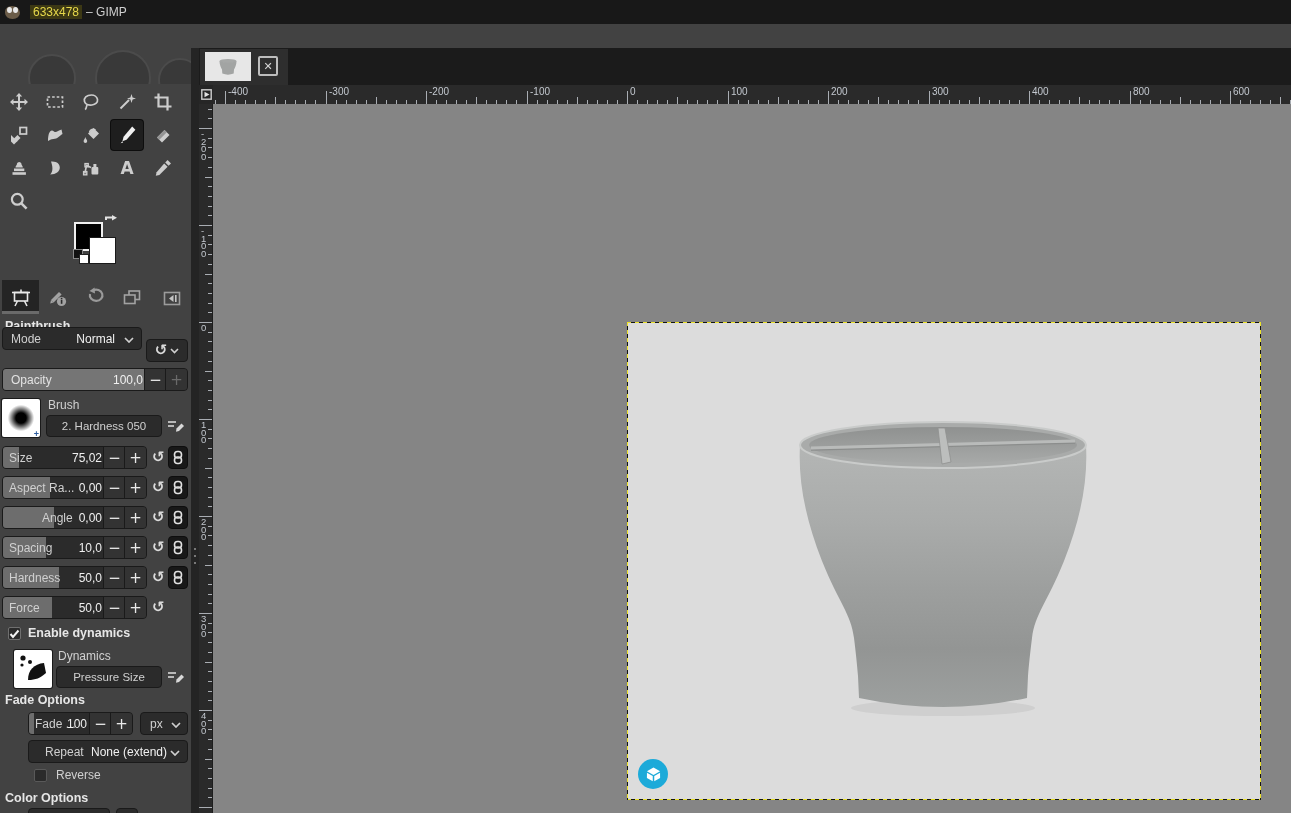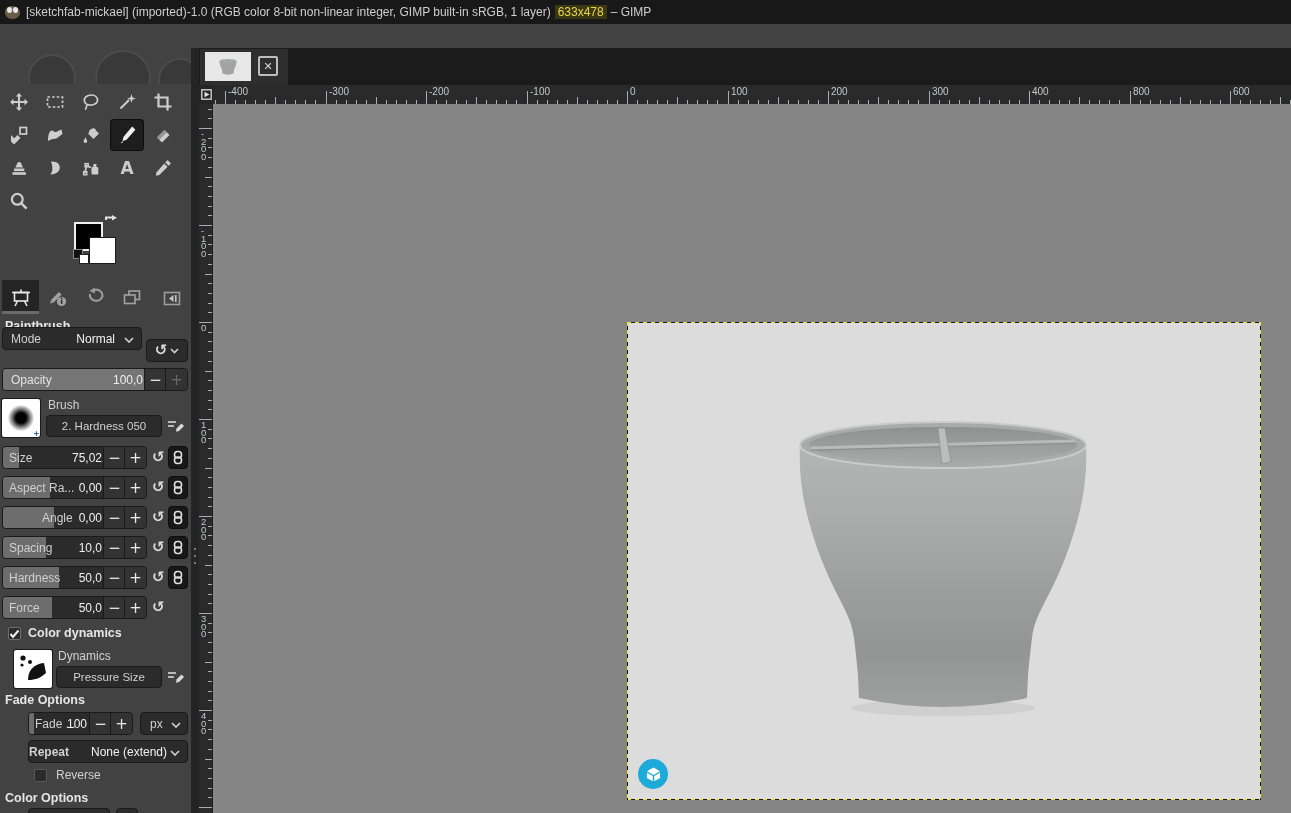--- a/index.html
+++ b/index.html
@@ -72,21 +72,20 @@
   .dashV{position:absolute;width:1px;top:0;height:478px;background:repeating-linear-gradient(180deg,#ece229 0 4px,#141414 4px 8px);}
   .sklogo{left:11px;top:437px;width:30px;height:30px;border-radius:50%;display:flex;align-items:center;justify-content:center;}
 </style>
 </head>
 <body>
 
 <div id="app">
 
   <div class="abs titlebar">
     <span class="wilber"></span>
-    <span>[sketchfab-mickael] (imported)-1.0 (RGB color 8-bit non-linear integer, GIMP built-in sRGB, 1 layer)</span>
     <span class="size-badge">633x478</span>
     <span>– GIMP</span>
   </div>
 
 
   <div class="abs toolbox">
     <div class="abs deco">
       <i style="left:28px;top:6px;width:44px;height:44px;"></i>
       <i style="left:95px;top:2px;width:52px;height:52px;"></i>
       <i style="left:158px;top:10px;width:40px;height:40px;"></i>
@@ -382,21 +381,21 @@
           </div>
           <span class="reset-ic" style="position:absolute;left:152px;top:4px;">↺</span>
         </div>
       </div>
 
     <div class="abs checkbox" style="left:8px;top:579px;" id="cb-dynamics">
       <svg width="11" height="10" class="chk" style="display: block;">
           <polyline points="1.5,5 4,8 9.5,1.5" fill="none" stroke="#f2f2f2" stroke-width="2"></polyline>
         </svg>
     </div>
-    <span class="abs" style="left:28px;top:578px;font-weight:bold;font-size:12.5px;color:#e6e6e6;">Color dynamics</span>
+    <span class="abs" style="left:28px;top:578px;font-weight:bold;font-size:12.5px;color:#e6e6e6;">Enable dynamics</span>
 
     <div class="abs thumb" style="left:14px;top:602px;width:38px;height:38px;">
       <svg width="38" height="38">
           <circle cx="9" cy="8" r="2.6" fill="#111"></circle>
           <circle cx="16" cy="12" r="2" fill="#111"></circle>
           <circle cx="8" cy="15" r="1.6" fill="#111"></circle>
           <path d="M14 30 C14 20 20 14 30 13 L32 23 C26 28 22 30 14 30 Z" fill="#111"></path>
         </svg>
     </div>
     <span class="abs lbl" style="left:58px;top:601px;">Dynamics</span>
@@ -423,21 +422,21 @@
       <div class="sbtn" style="right:0;">+</div>
     </div>
     <div class="abs widget" style="left:140px;top:664px;width:48px;height:23px;">
       <span class="lbl" style="position:absolute;left:9px;top:4px;">px</span>
       <svg class="abs" style="right:6px;top:9px;" width="10" height="6">
           <polyline points="1,1 5,5 9,1" fill="none" stroke="#cfcfcf" stroke-width="1.7"></polyline>
         </svg>
     </div>
 
     <div class="abs widget" style="left:28px;top:692px;width:160px;height:23px;">
-      <span class="lbl" style="position:absolute;left:0;top:4px;font-weight:bold;">Repeat</span>
+      <span class="lbl" style="position:absolute;left:16px;top:4px;">Repeat</span>
       <span class="val" style="position:absolute;left:62px;top:4px;">None (extend)</span>
       <svg class="abs" style="right:7px;top:9px;" width="10" height="6">
           <polyline points="1,1 5,5 9,1" fill="none" stroke="#cfcfcf" stroke-width="1.7"></polyline>
         </svg>
     </div>
 
     <div class="abs checkbox" style="left:34px;top:721px;border-color:#595959;" id="cb-reverse">
       
     </div>
     <span class="abs lbl" style="left:56px;top:720px;">Reverse</span>

